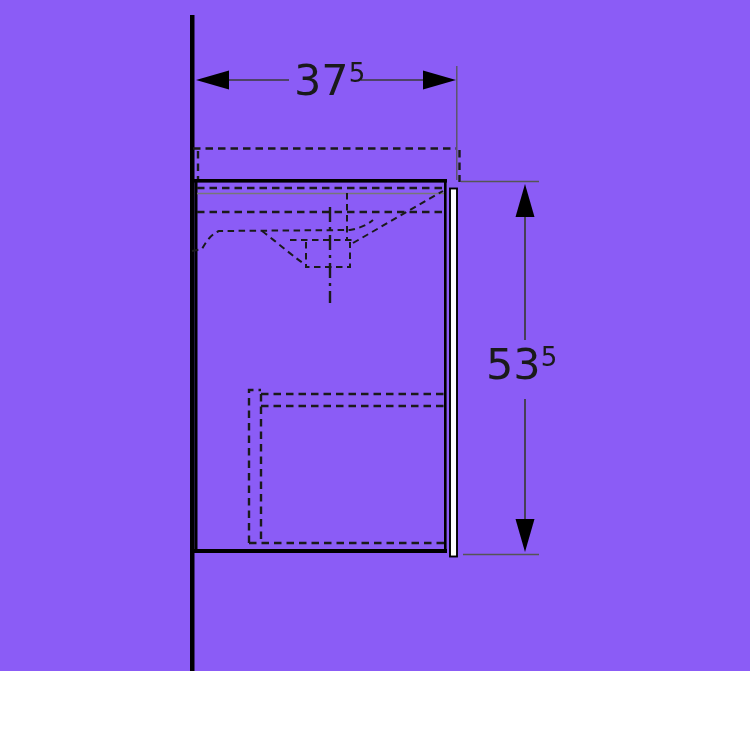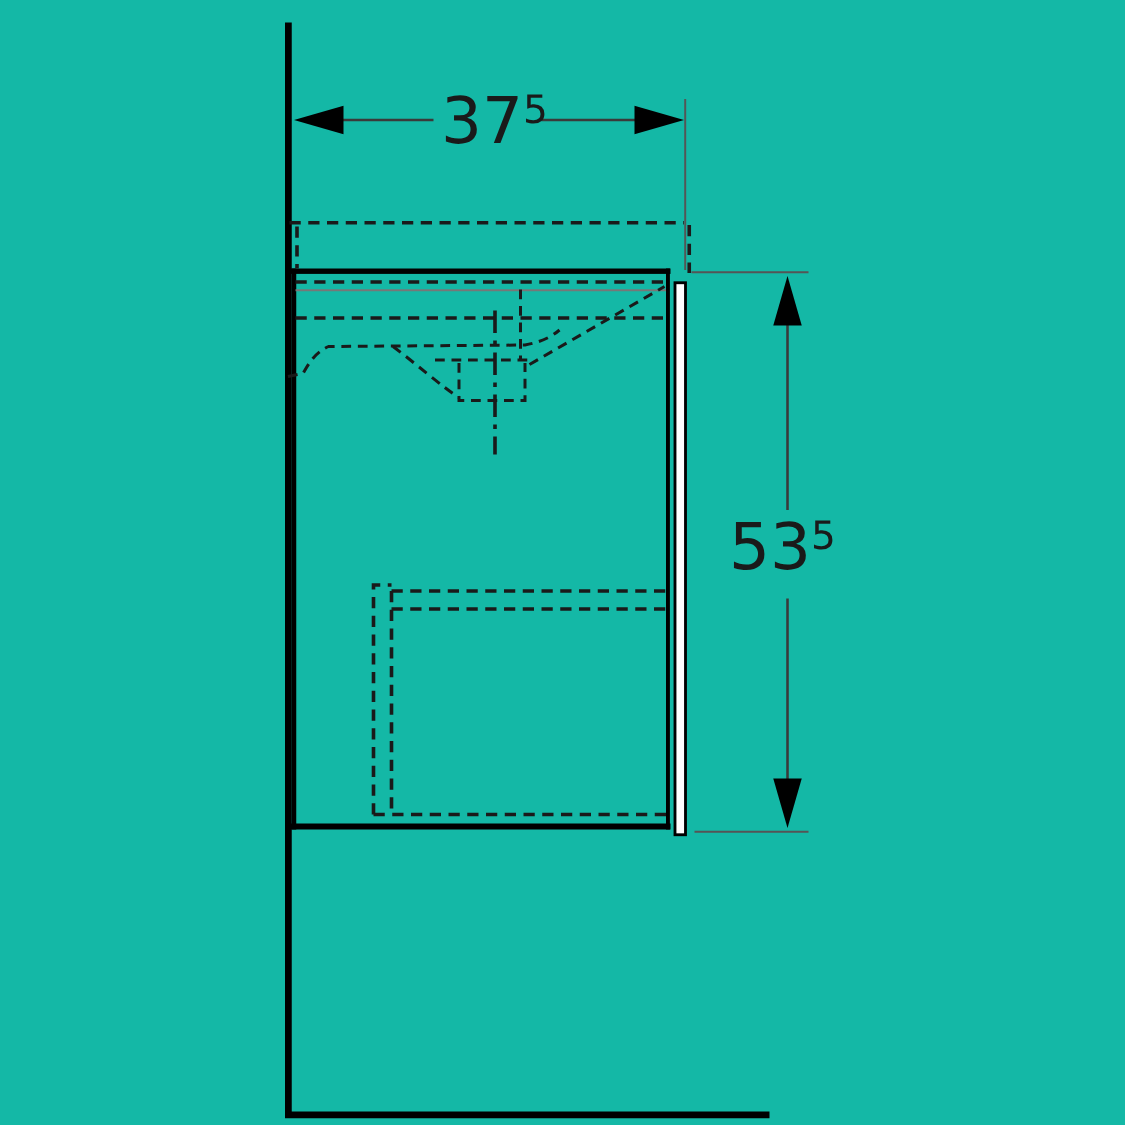--- a/index.html
+++ b/index.html
@@ -4,22 +4,22 @@
 <style>
   html, body {
     margin: 0;
     padding: 0;
     background: #ffffff;
     font-family: "DejaVu Sans", "Liberation Sans", sans-serif;
   }
   .canvas {
     position: relative;
     width: 750px;
-    height: 750px;
-    background: #14b8a6;
+    height: 671px;
+    background: #8b5cf6;
     overflow: hidden;
   }
   svg { display: block; }
   text {
     font-family: "DejaVu Sans", "Liberation Sans", sans-serif;
     fill: #1a1a1a;
   }
 </style>
 </head>
 <body>

